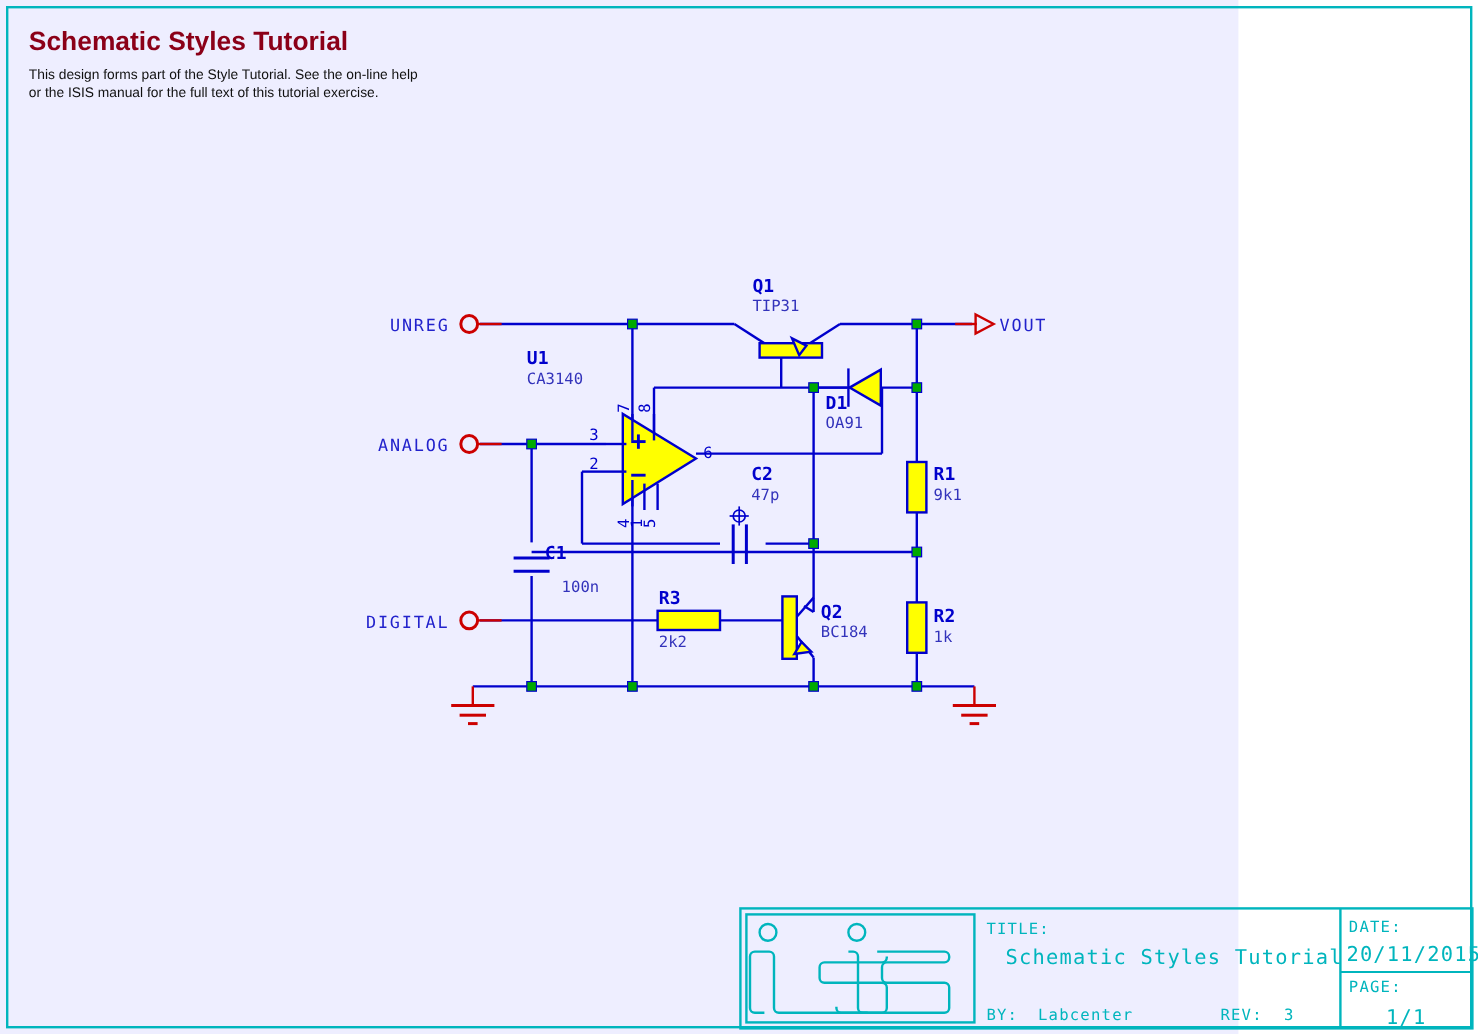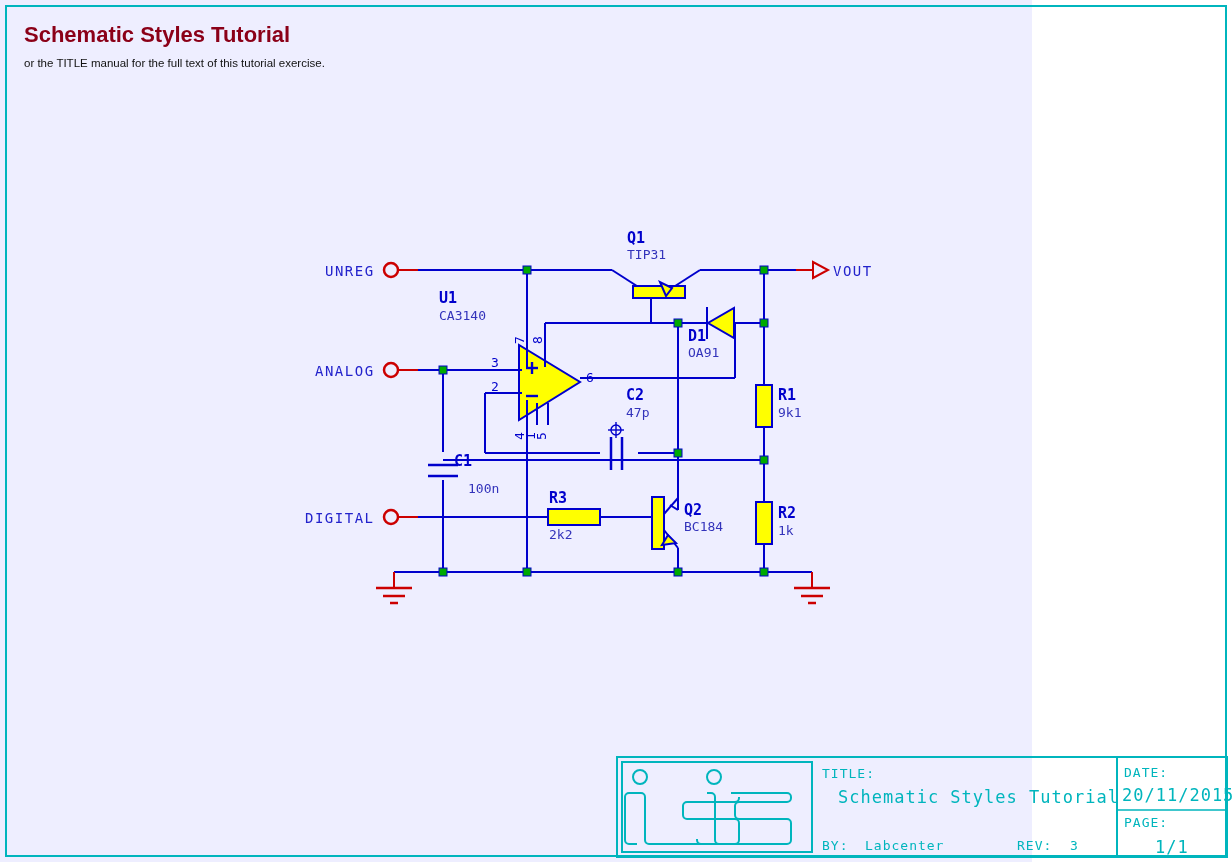--- a/index.html
+++ b/index.html
@@ -43,21 +43,22 @@
 </head>
 <body>
 
 <div id="sheet">
 
   <div id="border"></div>
 
   <div id="title-block-text">
     <div id="doc-title">Schematic Styles Tutorial</div>
     <div id="doc-note">
-      <div>or the TITLE manual for the full text of this tutorial exercise.</div>
+      <div>This design forms part of the Style Tutorial. See the on-line help</div>
+      <div>or the ISIS manual for the full text of this tutorial exercise.</div>
     </div>
   </div>
 
   <svg width="1232" height="862">
 
     <g stroke="#0000cc" stroke-width="2" fill="none">
 
       <line x1="400" y1="270" x2="527" y2="270"></line>
       <line x1="527" y1="270" x2="612" y2="270"></line>
 

